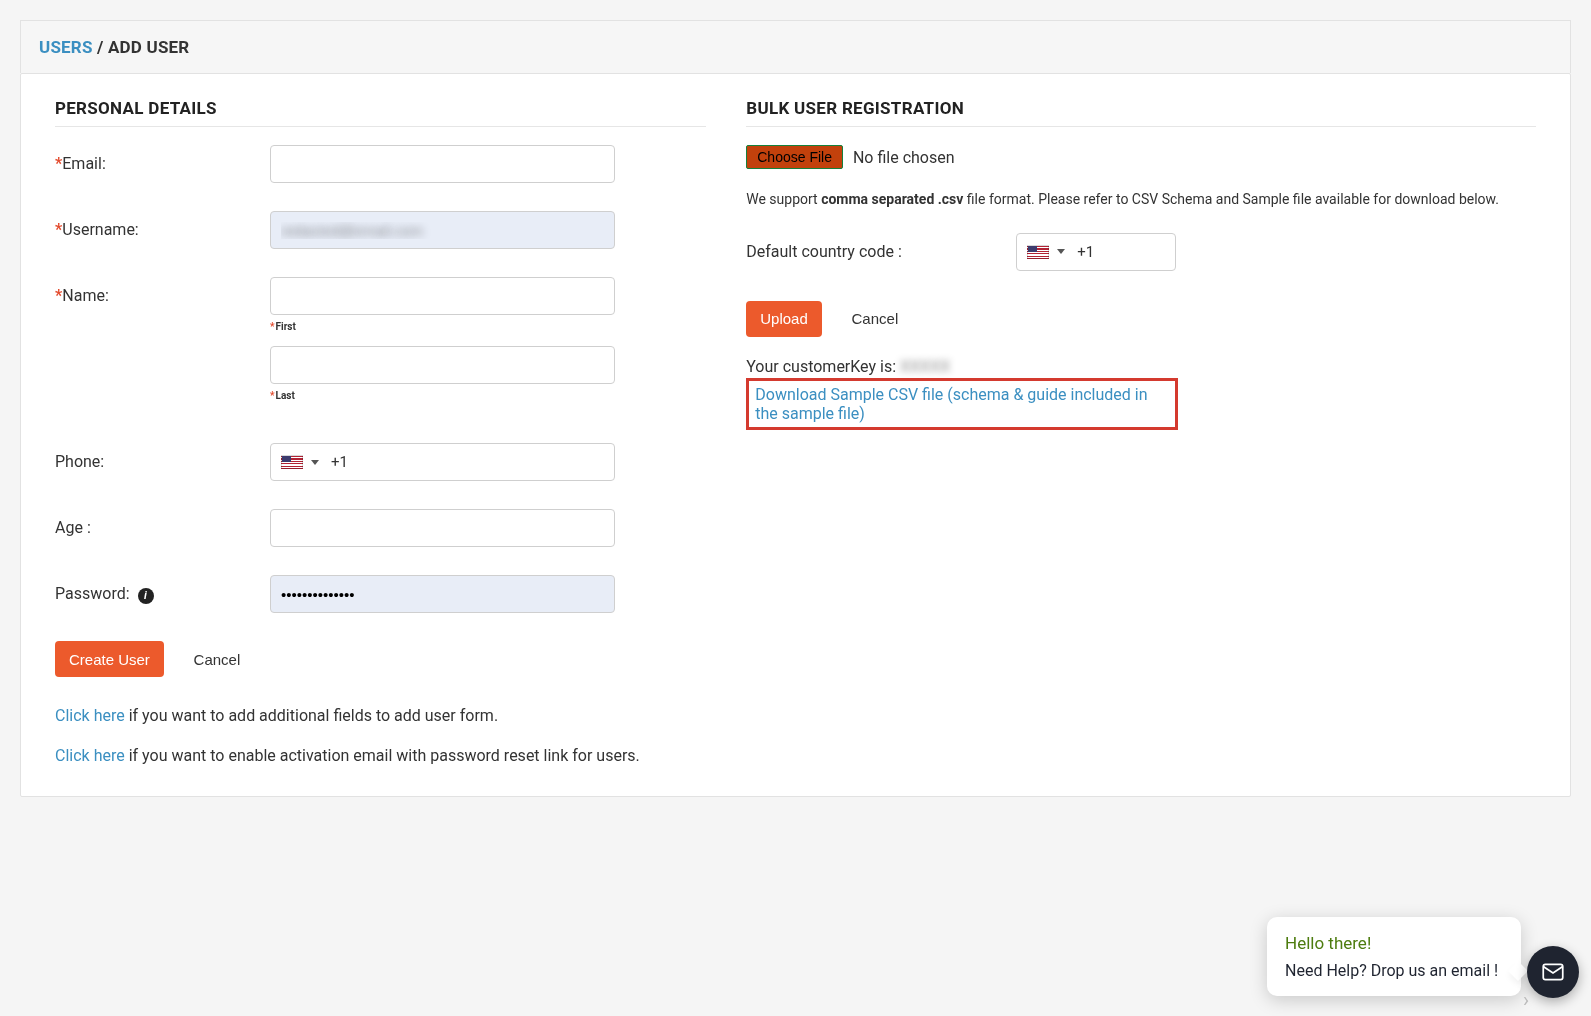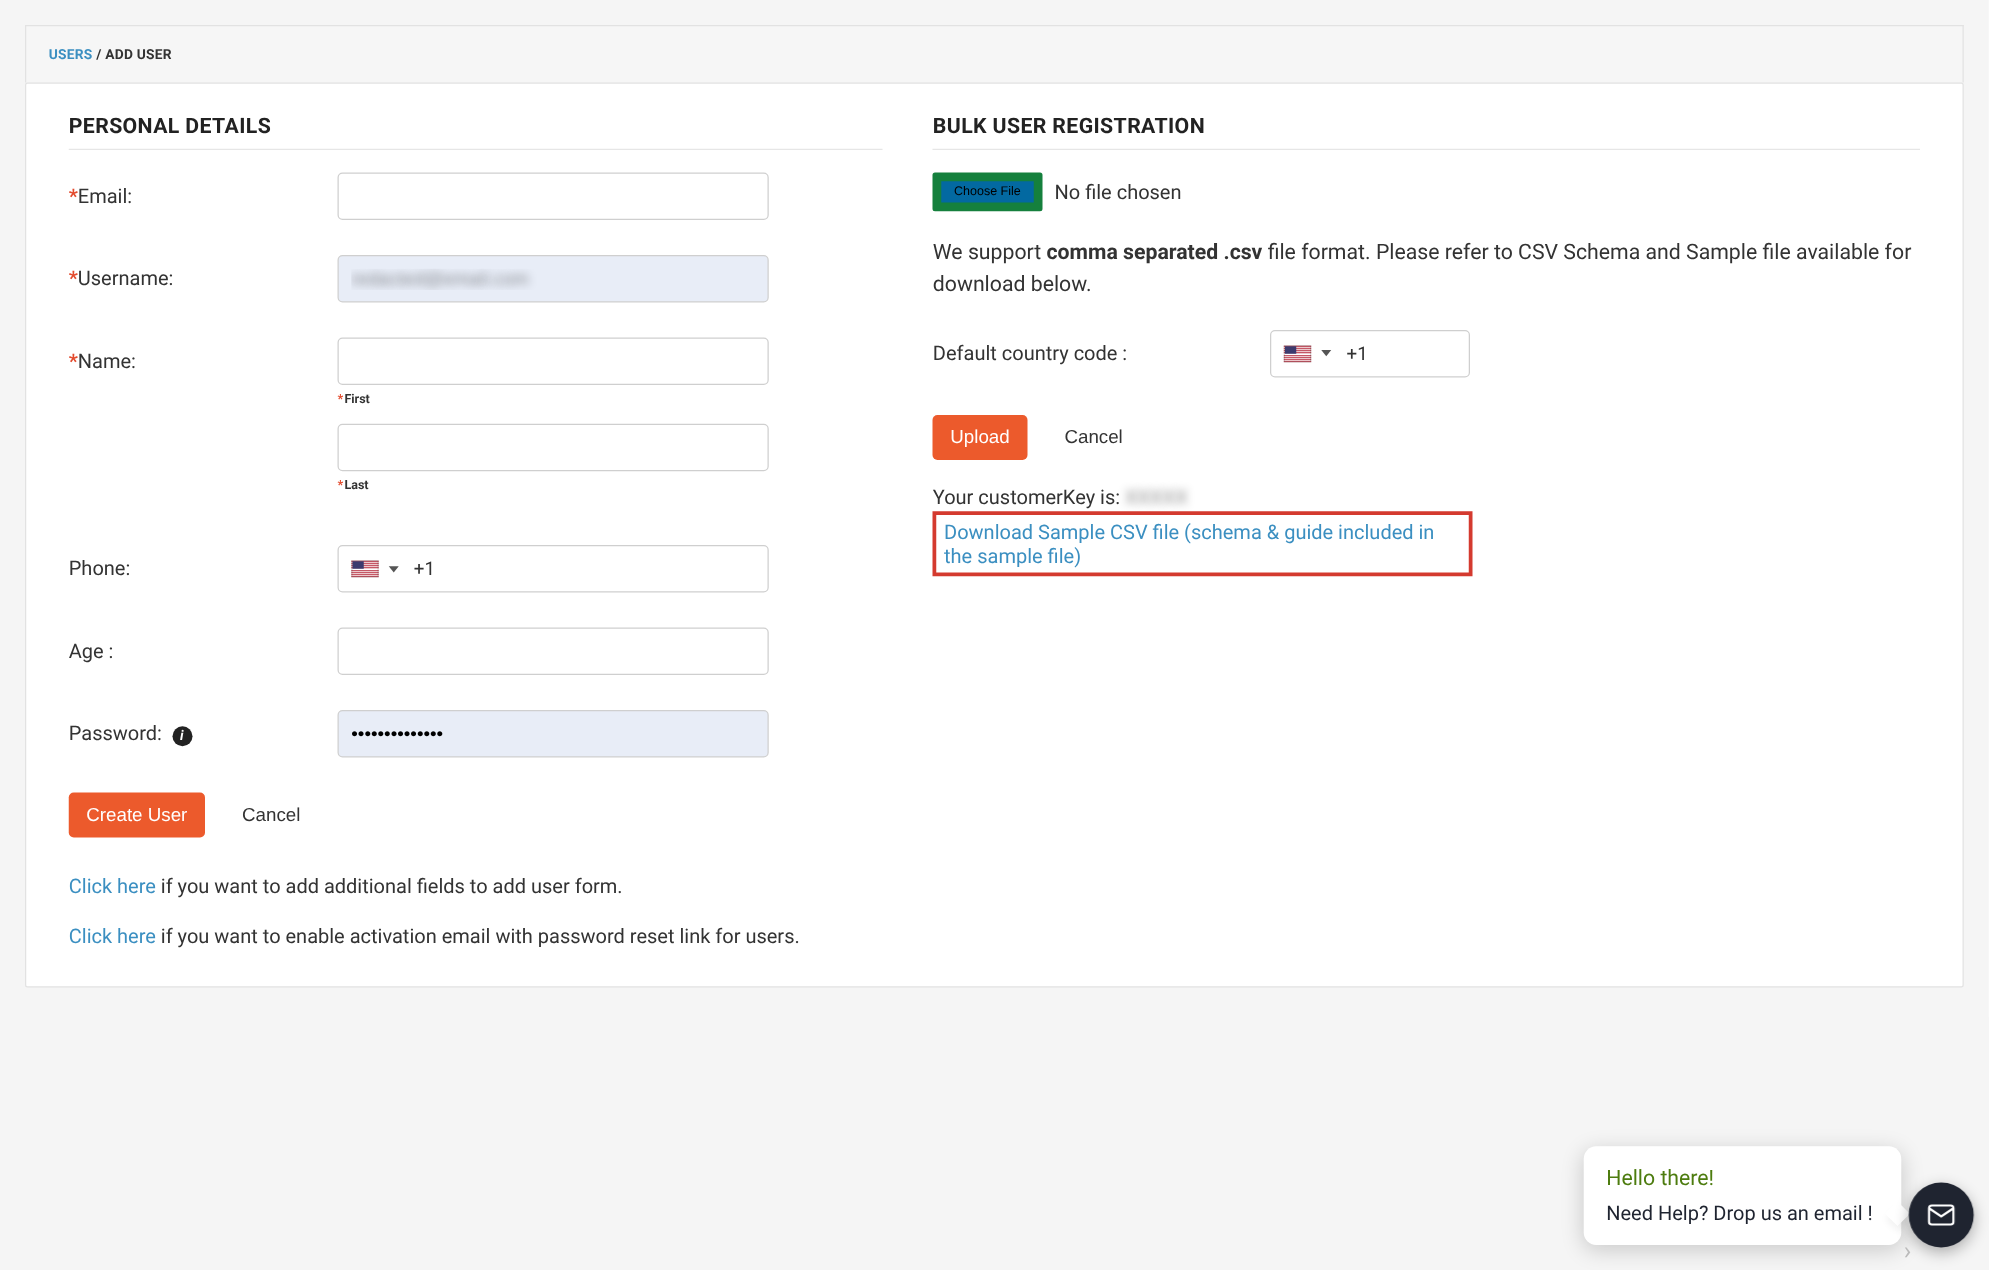--- a/index.html
+++ b/index.html
@@ -16,21 +16,21 @@
     background: #fff;
     border: 1px solid #e2e2e2;
     border-radius: 2px;
   }
   .breadcrumb {
     background: #f6f6f6;
     border: 1px solid #e2e2e2;
     border-bottom: 0;
     padding: 16px 18px;
     font-weight: 700;
-    font-size: 11px;
+    font-size: 17px;
     letter-spacing: 0.2px;
     color: #333;
   }
   .breadcrumb a {
     color: #3b8fc1;
     text-decoration: none;
   }
   .content {
     display: flex;
     padding: 18px 34px 28px 34px;
@@ -119,25 +119,25 @@
     height: 36px; padding: 0 14px; border-radius: 4px;
     font-size: 15px; cursor: pointer; border: none;
   }
   .btn-primary { background: #ec5a2c; color: #fff; }
   .btn-link { background: transparent; color: #333; margin-left: 12px; }
   .actions { margin-top: 6px; margin-bottom: 26px; }
   .helper { font-size: 16px; color: #333; margin-top: 14px; line-height: 1.6; }
   .helper a { color: #3b8fc1; text-decoration: none; }
   .file-row { display: flex; align-items: center; gap: 10px; margin-top: 6px; margin-bottom: 20px; }
   .file-btn {
-    border: 7px solid #15803d; background: #0369a1; padding: 3px 10px;
-    font-size: 10px; cursor: pointer; border-radius: 2px;
+    border: 1px solid #15803d; background: #c2410c; padding: 3px 10px;
+    font-size: 14px; cursor: pointer; border-radius: 2px;
   }
   .file-status { color: #333; font-size: 16px; }
-  .support-text { font-size: 17px; color: #333; line-height: 1.55; margin-bottom: 22px; }
+  .support-text { font-size: 14px; color: #333; line-height: 1.55; margin-bottom: 22px; }
   .support-text b { font-weight: 700; }
   .country-row { display: flex; align-items: center; margin-bottom: 30px; }
   .country-row .clabel { flex: 0 0 270px; font-size: 16px; }
   .country-box { width: 160px; }
   .bulk-actions { margin-bottom: 20px; }
   .ckey-row { font-size: 16px; margin-bottom: 2px; }
   .ckey-val { display:inline-block; min-width:40px; color: transparent; text-shadow: 0 0 7px rgba(0,0,0,0.45); }
   .download-box {
     border: 3px solid #d43a2f;
     padding: 4px 6px;

